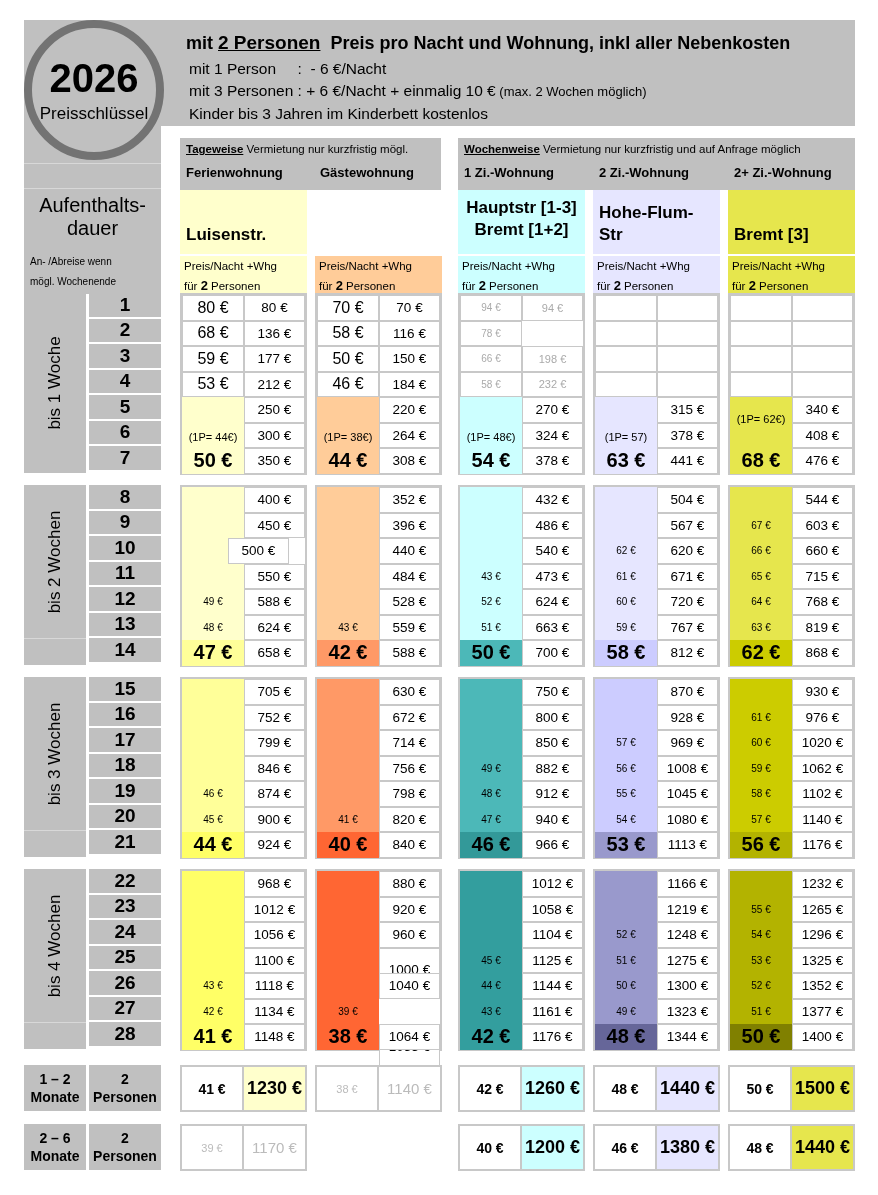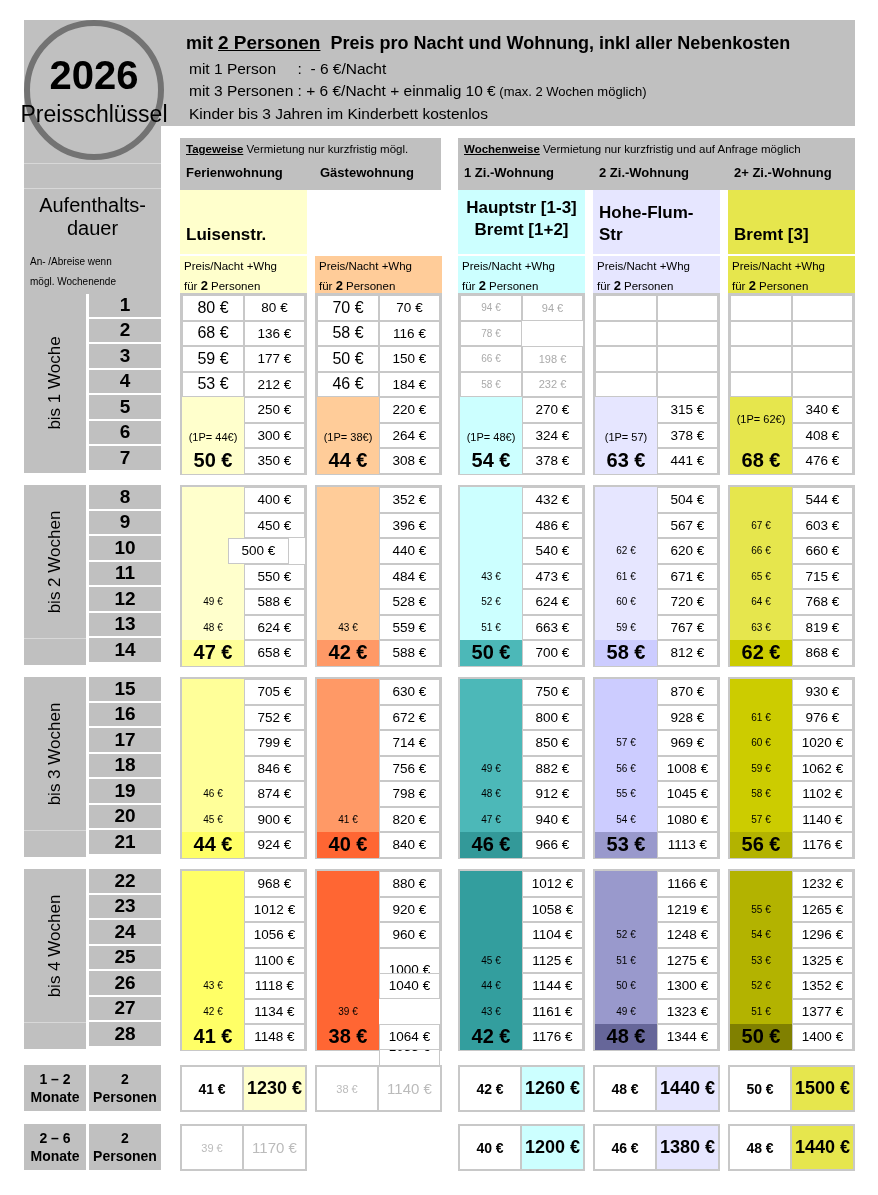--- a/index.html
+++ b/index.html
@@ -1,22 +1,22 @@
 <!DOCTYPE html>
 <html><head>
 <meta charset="utf-8">
 <style>
   * { box-sizing: border-box; margin: 0; padding: 0; }
   body { width: 878px; height: 1195px; background: #fff; font-family: "Liberation Sans", sans-serif; position: relative; overflow: hidden; color: #000; }
   .abs { position: absolute; }
   .gray { background: #c0c0c0; }
   .hdr-box { left: 24px; top: 20px; width: 831px; height: 106px; }
-  .circle { left: 24px; top: 20px; width: 140px; height: 140px; border-radius: 50%; background: #c0c0c0; border: 6px solid #737373; display: flex; flex-direction: column; align-items: center; justify-content: center; z-index: 3; }
+  .circle { left: 24px; top: 20px; width: 140px; height: 140px; border-radius: 50%; background: #c0c0c0; border: 8px solid #737373; display: flex; flex-direction: column; align-items: center; justify-content: center; z-index: 3; }
   .circle .year { font-size: 40px; font-weight: bold; line-height: 44px; }
-  .circle .sub { font-size: 23px; margin-top: 4px; }
+  .circle .sub { font-size: 17px; margin-top: 4px; }
   .hdr-text { left: 186px; top: 32px; z-index: 2; }
   .hdr-text .l1 { font-size: 18px; font-weight: bold; margin-bottom: 4px; }
   .hdr-text .l1 u { font-size: 19px; }
   .hdr-text .l { font-size: 15.5px; line-height: 22px; padding-left: 3px; }
   .hdr-text .small { font-size: 13px; }
   .leftcol { left: 24px; top: 126px; width: 137px; height: 168px; }
   .leftcol .line { position:absolute; left:0; width:137px; height:1px; background:#d8d8d8; }
   .aufent { left: 24px; top: 194px; width: 137px; text-align: center; font-size: 20px; line-height: 23px; }
   .anab { left: 30px; top: 252px; font-size: 10px; line-height: 20px; }
   .sec-head { top: 138px; height: 52px; padding: 5px 6px; }

